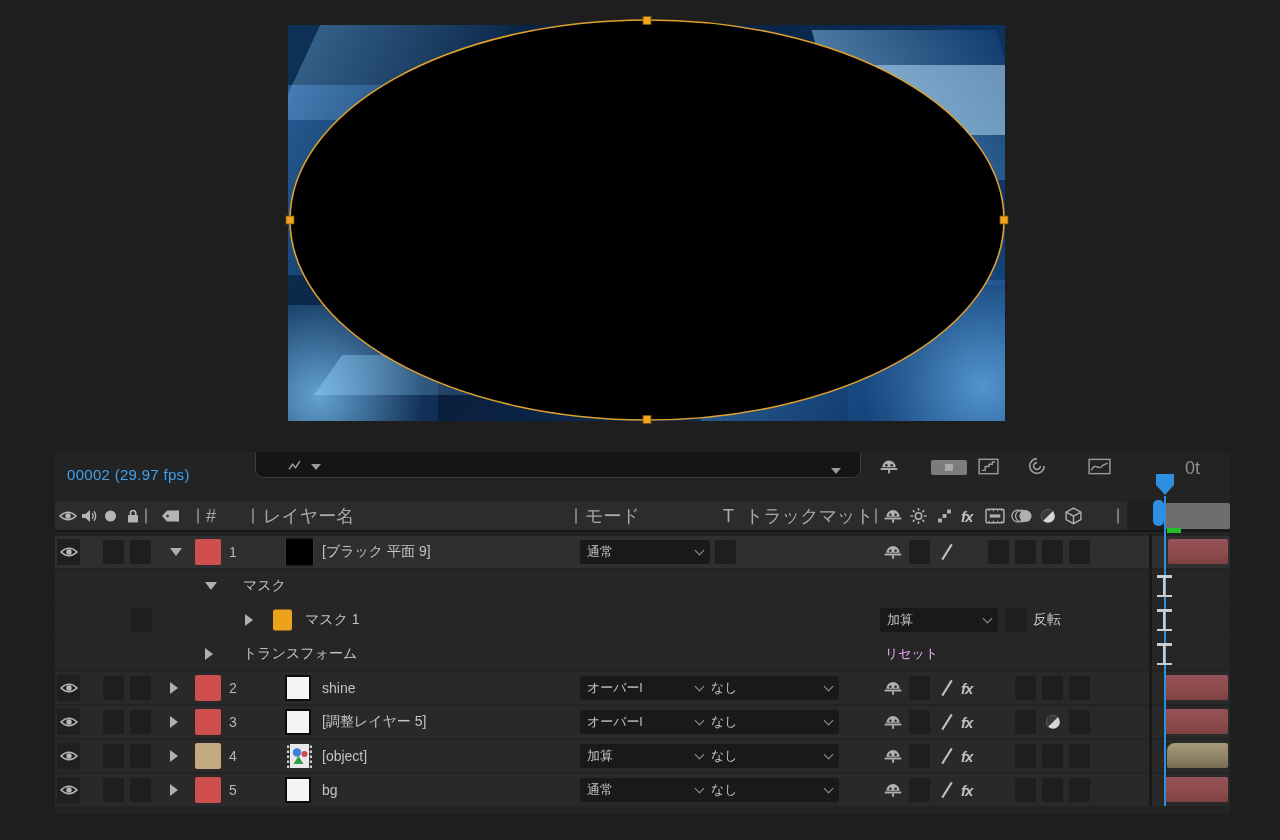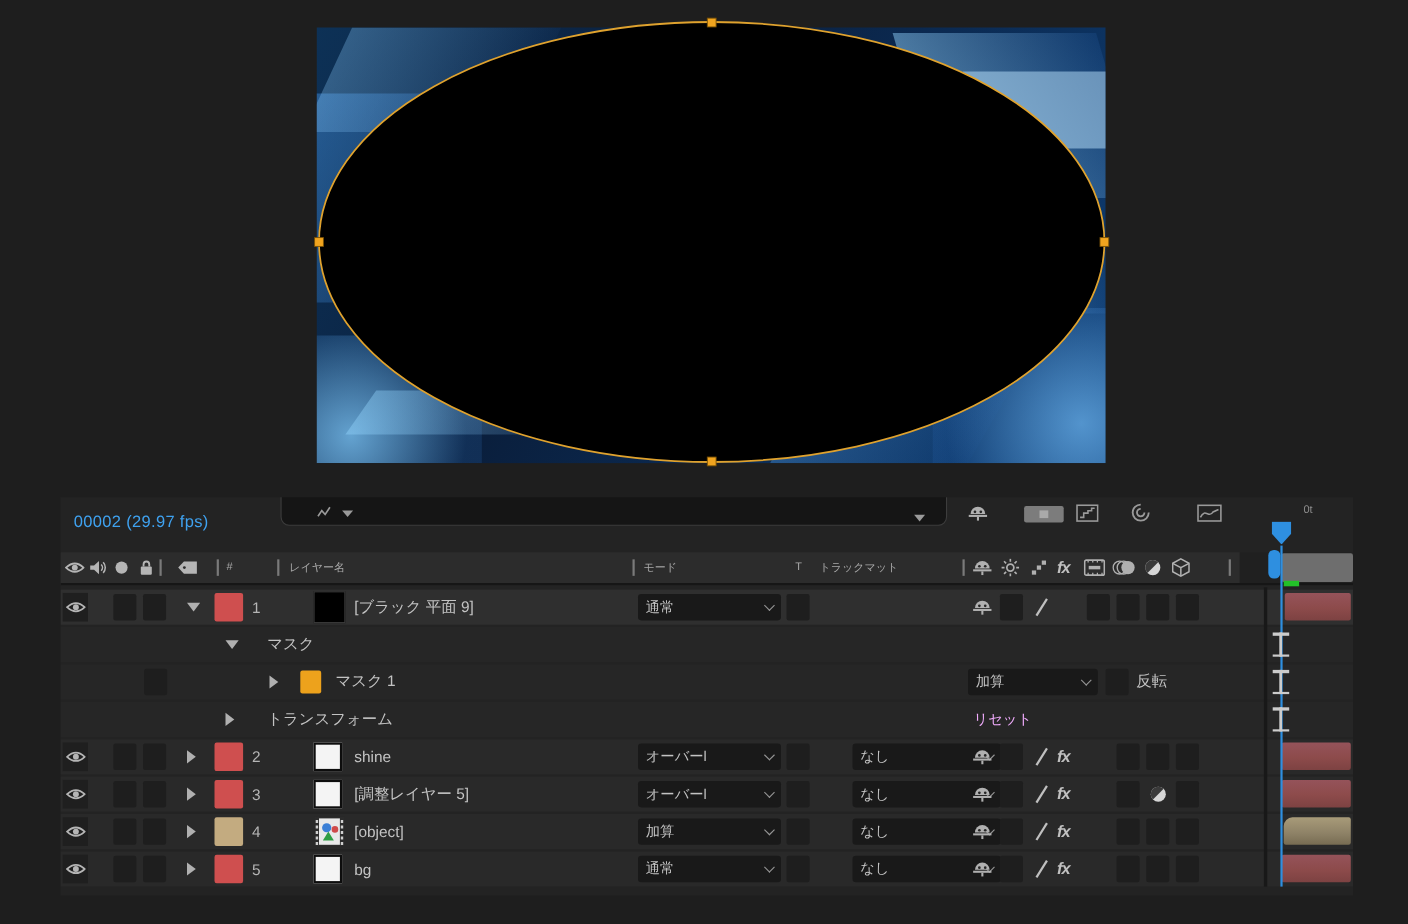--- a/index.html
+++ b/index.html
@@ -14,21 +14,21 @@
   .shard { position:absolute; }
   #mask-svg { left:280px; top:8px; }
 
   
   #panel { left:55px; top:452px; width:1175px; height:362px; background:#232323; overflow:hidden; }
   .cell { position:absolute; top:50%; transform:translateY(-50%); }
   .row  { position:absolute; left:0; width:1175px; height:32px; background:#292929; }
   .prop { background:#262626; }
   .sel  { background:#2f2f2f; }
   .txt  { color:#c3c3c3; font-size:14px; white-space:nowrap; }
-  .hdr-txt { color:#a9a9a9; font-size:10px; white-space:nowrap; }
+  .hdr-txt { color:#a9a9a9; font-size:18px; white-space:nowrap; }
   .num  { color:#b5b5b5; font-size:14px; }
   .box  { width:21px; height:24px; background:#1e1e1e; border-radius:2px; }
   .eyebox { width:23px; height:26px; background:#1f1f1f; display:flex; align-items:center; justify-content:center; }
   .swatch { width:26px; height:26px; border-radius:2px; }
   .thumb-b { width:29px; height:29px; background:#000; border:1px solid #3a3a3a; }
   .thumb-w { width:26px; height:26px; background:#f4f4f4; border:2px solid #0d0d0d; }
   .dd { height:24px; background:#191919; border-radius:3px; display:flex; align-items:center;
         justify-content:space-between; padding:0 7px; }
   .dd .txt { font-size:13px; overflow:hidden; }
   .chev { width:7px; height:7px; border-right:1.5px solid #969696; border-bottom:1.5px solid #969696;
@@ -44,21 +44,21 @@
   .ibeam { position:absolute; width:15px; height:22px; z-index:6;
            background:linear-gradient(#cccccc,#cccccc) center/2.5px 100% no-repeat; }
   .ibeam::before,.ibeam::after { content:''; position:absolute; left:0; width:15px; height:2.5px; background:#cccccc; }
   .ibeam::before { top:0; } .ibeam::after { bottom:0; }
   .bar { position:absolute; top:3px; height:25px; border-radius:2px; }
   .bar-red { background:linear-gradient(#95535a 0%,#8d4b4b 55%,#7d4242 100%); }
   .bar-tan { background:linear-gradient(#a89b79 0%,#8d8166 60%,#776c52 100%); border-radius:8px 2px 2px 2px; }
   
   .c-eye{left:2px}.c-solo{left:48px}.c-lock{left:75px}
   .c-tw{left:115px}.c-sw{left:140px}.c-num{left:174px}.c-th{left:230px}.c-name{left:267px}
-  .c-mode{left:525px;width:130px}.c-t{left:660px}.c-trk{left:720px;width:135px}.c-sun{left:854px}.c-q{left:884px}.c-fx{left:906px}
+  .c-mode{left:525px;width:130px}.c-t{left:660px}.c-trk{left:649px;width:135px}.c-sun{left:854px}.c-q{left:884px}.c-fx{left:906px}
   .c-film{left:933px}.c-mb{left:960px}.c-adj{left:987px}.c-3d{left:1014px}
 </style>
 </head>
 <body>
 
 <svg width="0" height="0" style="position:absolute" aria-hidden="true">
   <defs>
     <symbol id="sy-eye" viewBox="0 0 18 12">
       <path d="M1 6 Q9 -1.5 17 6 Q9 13.5 1 6 Z" fill="none" stroke="#b5b5b5" stroke-width="1.6"></path>
       <circle cx="9" cy="6" r="2.7" fill="#b5b5b5"></circle>

